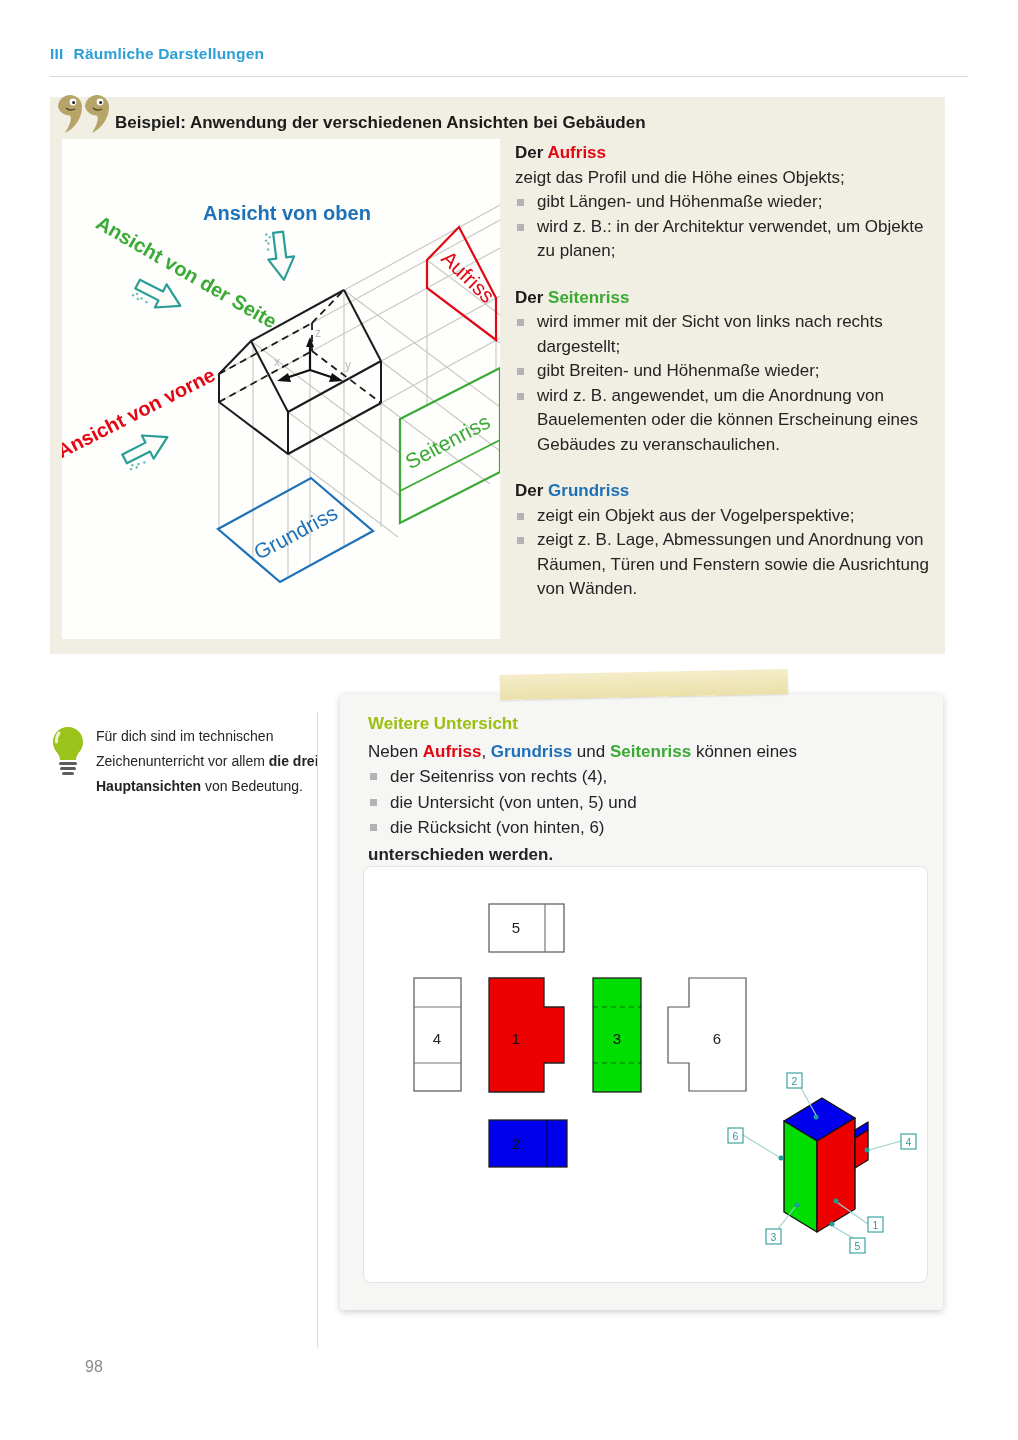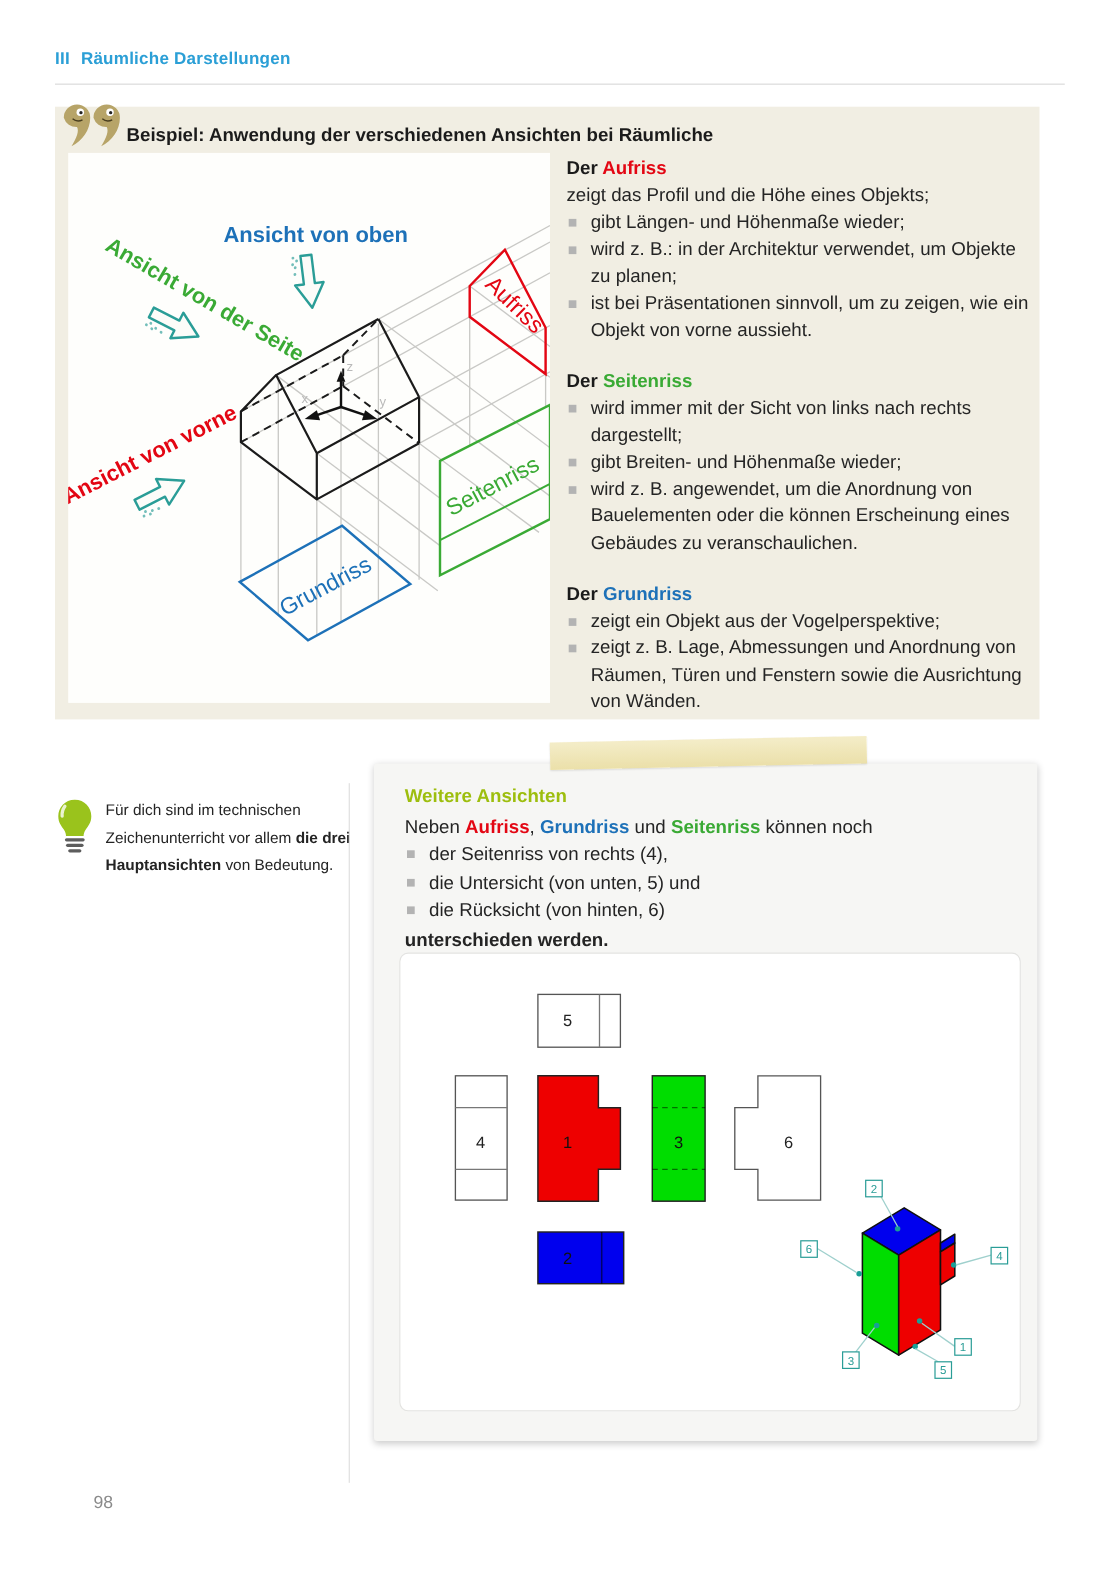--- a/index.html
+++ b/index.html
@@ -63,21 +63,21 @@
           <path d="M10,15 q4,3.5 9,1" stroke="#4a3f20" stroke-width="1.3" fill="none"></path>
         </g>
         <g transform="translate(27,0)">
           <path d="M2,14 a12,12 0 1 1 24,0 c0,11 -7,21 -17,26 c5,-8 7,-14 5,-17.5 a12,12 0 0 1 -12,-8.5 z" fill="#b7a468"></path>
           <circle cx="17" cy="9" r="3.4" fill="#fff"></circle>
             <circle cx="17.6" cy="9.4" r="1.5" fill="#222"></circle>
           <path d="M10,15 q4,3.5 9,1" stroke="#4a3f20" stroke-width="1.3" fill="none"></path>
         </g>
       </svg>
     </div>
-    <div class="example-title">Beispiel: Anwendung der verschiedenen Ansichten bei Räumliche</div>
+    <div class="example-title">Beispiel: Anwendung der verschiedenen Ansichten bei Gebäuden</div>
 
     <div class="diagram-panel">
       <svg width="438" height="500" viewBox="0 0 438 500">
 
         <g stroke="#c9c9c6" stroke-width="1.2">
           <line x1="189" y1="202" x2="438" y2="66"></line>
           <line x1="157" y1="235" x2="438" y2="81"></line>
           <line x1="157" y1="263" x2="438" y2="109"></line>
           <line x1="226" y1="273" x2="438" y2="157"></line>
           <line x1="226" y1="315" x2="438" y2="199"></line>
@@ -178,21 +178,20 @@
       </svg>
     </div>
 
     <div class="example-col">
       <div class="sec">
         <div class="sec-head"><span>Der </span><span class="c-red">Aufriss</span></div>
         <div>zeigt das Profil und die Höhe eines Objekts;</div>
         <ul class="sq">
             <li>gibt Längen- und Höhenmaße wieder;</li>
             <li>wird z. B.: in der Architektur verwendet, um Objekte zu planen;</li>
-            <li>ist bei Präsentationen sinnvoll, um zu zeigen, wie ein Objekt von vorne aussieht.</li>
           </ul>
       </div>
       <div class="sec">
         <div class="sec-head"><span>Der </span><span class="c-green">Seitenriss</span></div>
         <ul class="sq">
             <li>wird immer mit der Sicht von links nach rechts dargestellt;</li>
             <li>gibt Breiten- und Höhenmaße wieder;</li>
             <li>wird z. B. angewendet, um die Anordnung von Bauelementen oder die können Erscheinung eines Gebäudes zu veranschaulichen.</li>
           </ul>
       </div>
@@ -216,22 +215,22 @@
         <rect x="12" y="46" width="12" height="3" rx="1.5" fill="#5d5d5d"></rect>
       </svg>
     </span>
     <span><span>Für dich sind im technischen Zeichenunterricht vor allem </span><b>die drei Hauptansichten</b><span> von Bedeutung.</span></span>
   </div>
 
   <div class="vrule"></div>
 
   <div class="card">
     <div class="card-content">
-      <div class="card-head c-lime">Weitere Ansichten</div>
-      <div><span>Neben </span><span class="c-red">Aufriss</span><span>, </span><span class="c-blue">Grundriss</span><span> und </span><span class="c-green">Seitenriss</span><span> können noch</span></div>
+      <div class="card-head c-lime">Weitere Untersicht</div>
+      <div><span>Neben </span><span class="c-red">Aufriss</span><span>, </span><span class="c-blue">Grundriss</span><span> und </span><span class="c-green">Seitenriss</span><span> können eines</span></div>
       <ul class="sq">
           <li>der Seitenriss von rechts (4),</li>
           <li>die Untersicht (von unten, 5) und</li>
           <li>die Rücksicht (von hinten, 6)</li>
         </ul>
       <div class="card-outro">unterschieden werden.</div>
     </div>
 
     <div class="diagram-box">
       <svg width="565" height="417" viewBox="0 0 565 417">

